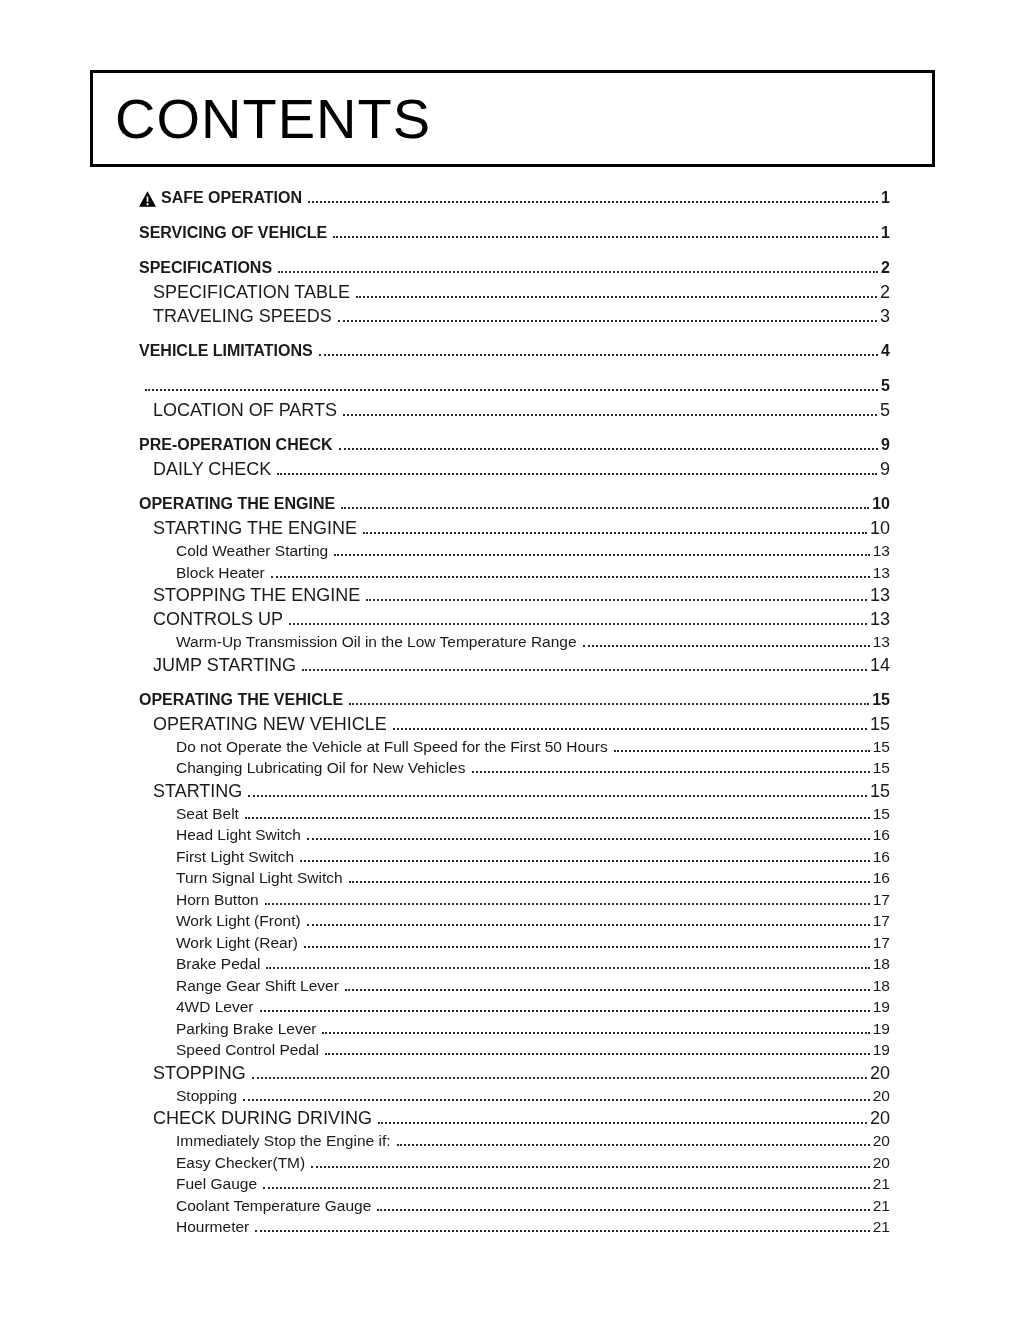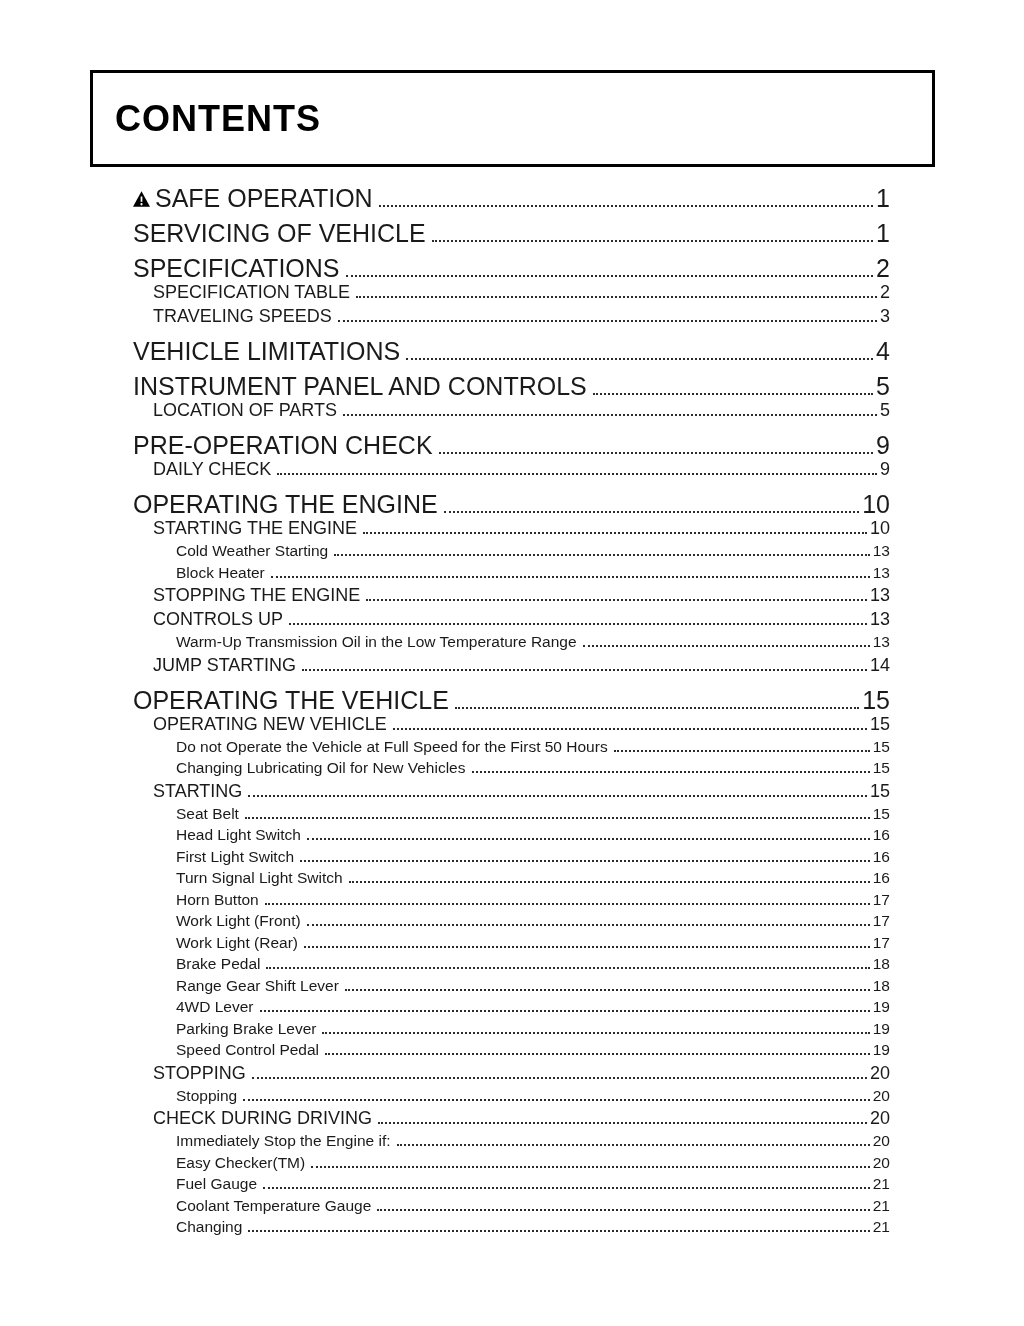--- a/index.html
+++ b/index.html
@@ -20,43 +20,44 @@
     left: 90px;
     top: 70px;
     width: 845px;
     height: 97px;
     border: 3px solid #000;
     box-sizing: border-box;
     display: flex;
     align-items: center;
   }
   .title-text {
-    font-size: 36px;
-    font-weight: 700;
+    font-size: 56px;
+    font-weight: 400;
     letter-spacing: 1px;
     padding-left: 22px;
     color: #000;
     text-align: center;
   }
   .toc {
     position: absolute;
     left: 133px;
     right: 134px;
     top: 186px;
   }
   .toc-row {
     display: flex;
     align-items: baseline;
     white-space: nowrap;
   }
   .toc-row.level-0 {
-    font-size: 25px;
+    font-size: 16px;
     line-height: 24px;
     margin-top: 11px;
-    margin-left: 0;
+    margin-left: 6px;
+    font-weight: bold;
   }
   .toc-row.level-1 {
     font-size: 18px;
     line-height: 24px;
     margin-left: 20px;
   }
   .toc-row.level-2 {
     font-size: 15.5px;
     line-height: 21.5px;
     margin-left: 43px;
@@ -125,21 +126,20 @@
       <span class="toc-label">TRAVELING SPEEDS</span>
       <span class="toc-dots"></span>
       <span class="toc-page">3</span>
     </div>
     <div class="toc-row level-0">
       <span class="toc-label">VEHICLE LIMITATIONS</span>
       <span class="toc-dots"></span>
       <span class="toc-page">4</span>
     </div>
     <div class="toc-row level-0">
-      <span class="toc-label">INSTRUMENT PANEL AND CONTROLS</span>
       <span class="toc-dots"></span>
       <span class="toc-page">5</span>
     </div>
     <div class="toc-row level-1">
       <span class="toc-label">LOCATION OF PARTS</span>
       <span class="toc-dots"></span>
       <span class="toc-page">5</span>
     </div>
     <div class="toc-row level-0">
       <span class="toc-label">PRE-OPERATION CHECK</span>
@@ -305,17 +305,17 @@
       <span class="toc-label">Fuel Gauge</span>
       <span class="toc-dots"></span>
       <span class="toc-page">21</span>
     </div>
     <div class="toc-row level-2">
       <span class="toc-label">Coolant Temperature Gauge</span>
       <span class="toc-dots"></span>
       <span class="toc-page">21</span>
     </div>
     <div class="toc-row level-2">
-      <span class="toc-label">Changing</span>
+      <span class="toc-label">Hourmeter</span>
       <span class="toc-dots"></span>
       <span class="toc-page">21</span>
     </div>
   </div>
 
 </body></html>

